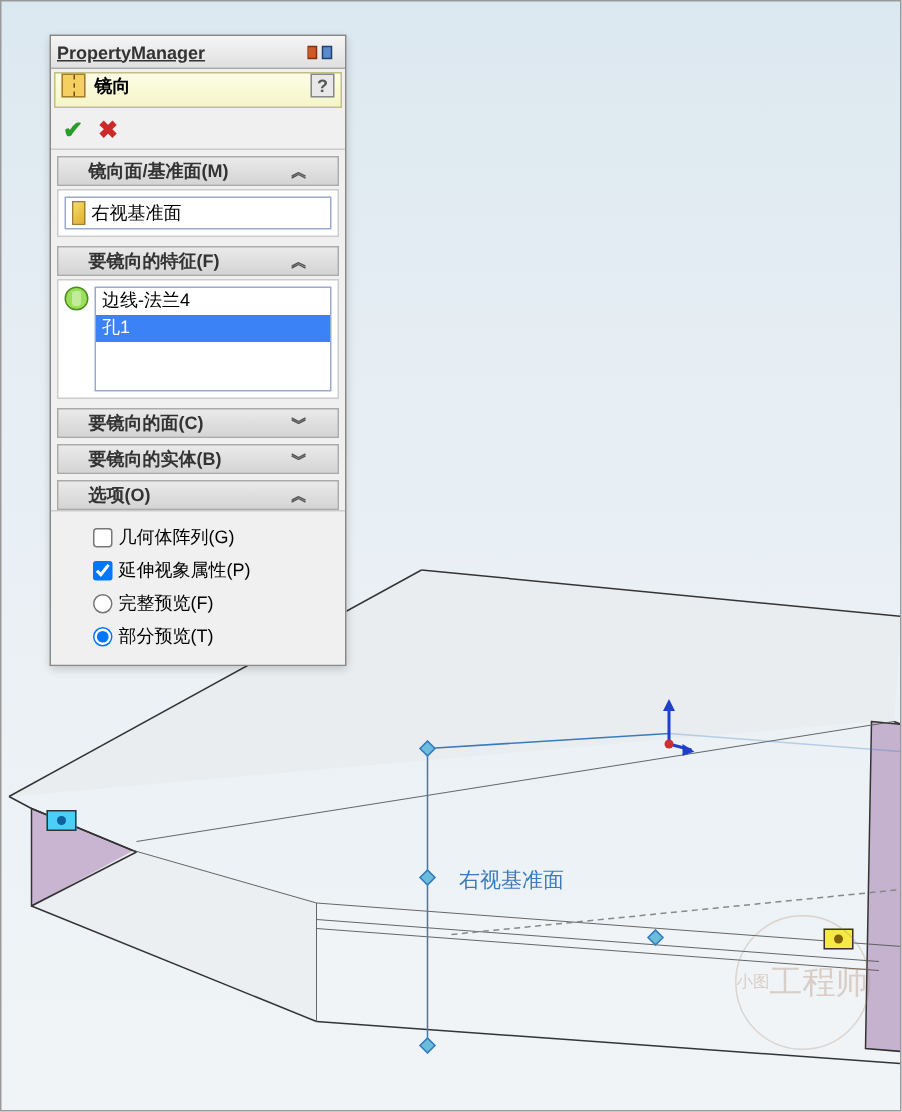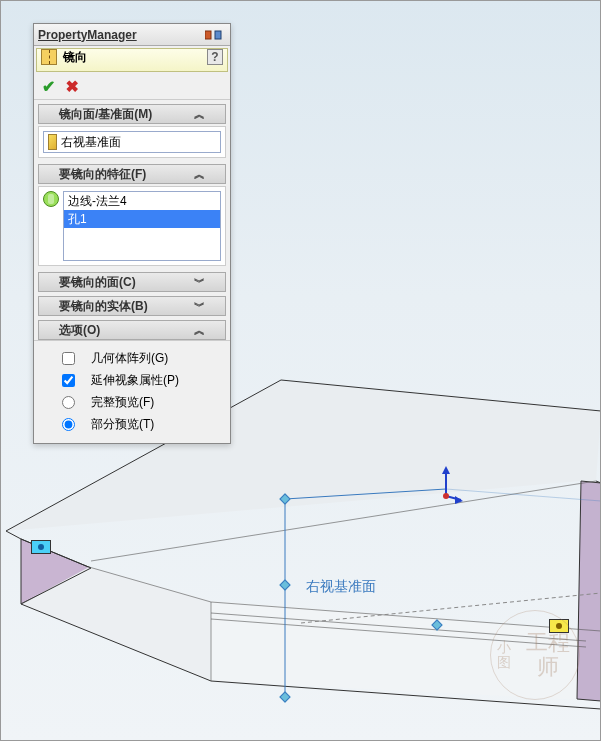--- a/index.html
+++ b/index.html
@@ -120,39 +120,38 @@
     font-size: 12px;
   }
 
   .feature-list {
     border: 1px solid #99aacc;
     background: #fff;
     min-height: 70px;
   }
   .feature-list .row {
     display: flex;
-    align-items: center;
     height: 18px;
     padding: 0 4px;
     gap: 4px;
   }
   .feature-list .row.selected {
     background: #3b82f6;
     color: #fff;
   }
 
   .options-body {
     background: #f0f0f0;
     border-top: 1px solid #ccc;
     padding: 6px 4px 8px 28px;
   }
   .opt {
     display: flex;
     align-items: center;
-    gap: 16px;
+    gap: 4px;
     height: 22px;
   }
 
   
   .model {
     position: absolute;
     inset: 0;
     pointer-events: none;
   }
   .model line { stroke: #333; stroke-width: 1; }
@@ -283,21 +282,21 @@
 <div class="cam-marker cyan">
     <span style="width:6px;height:6px;border-radius:50%;background:#1060a0;"></span>
   </div>
 <div class="cam-marker yellow">
     <span style="width:6px;height:6px;border-radius:50%;background:#806000;"></span>
   </div>
 
 <div class="plane-label">右视基准面</div>
 
 <div class="watermark">
-    <span style="font-size:14px;text-align:center;">小图</span>
+    <span style="font-size:11px;text-align:center;">小图</span>
     <br>
     <span>工程师</span>
   </div>
 
 <div class="pm-panel">
 
   <div class="pm-titlebar">
     <span class="title">PropertyManager</span>
     <span class="pin">
       <svg width="18" height="12">

